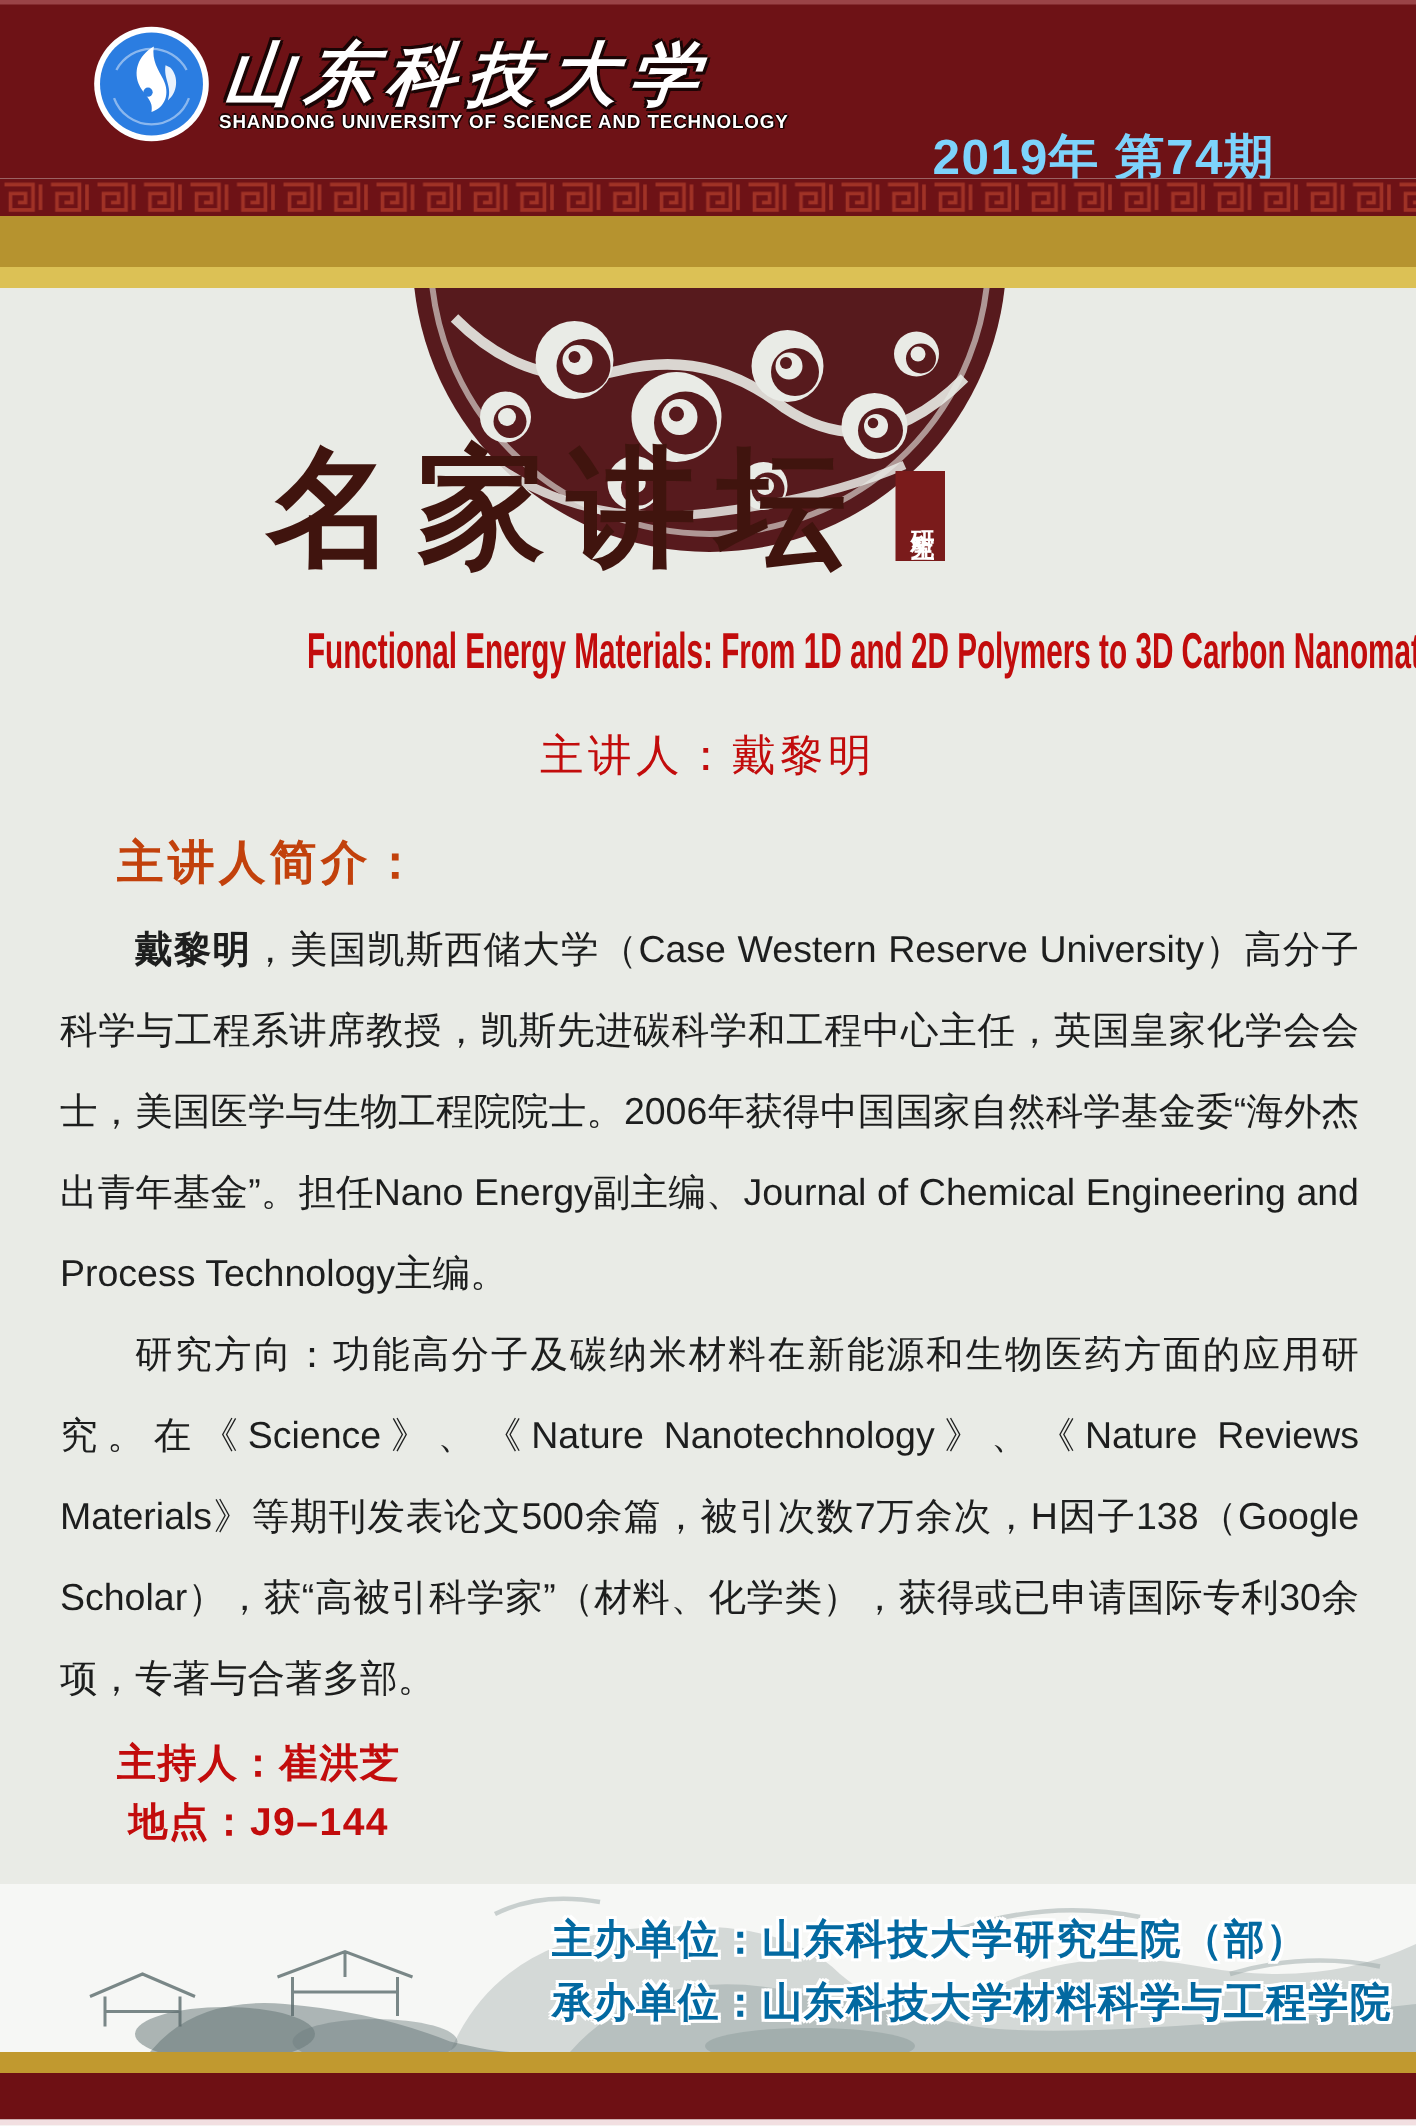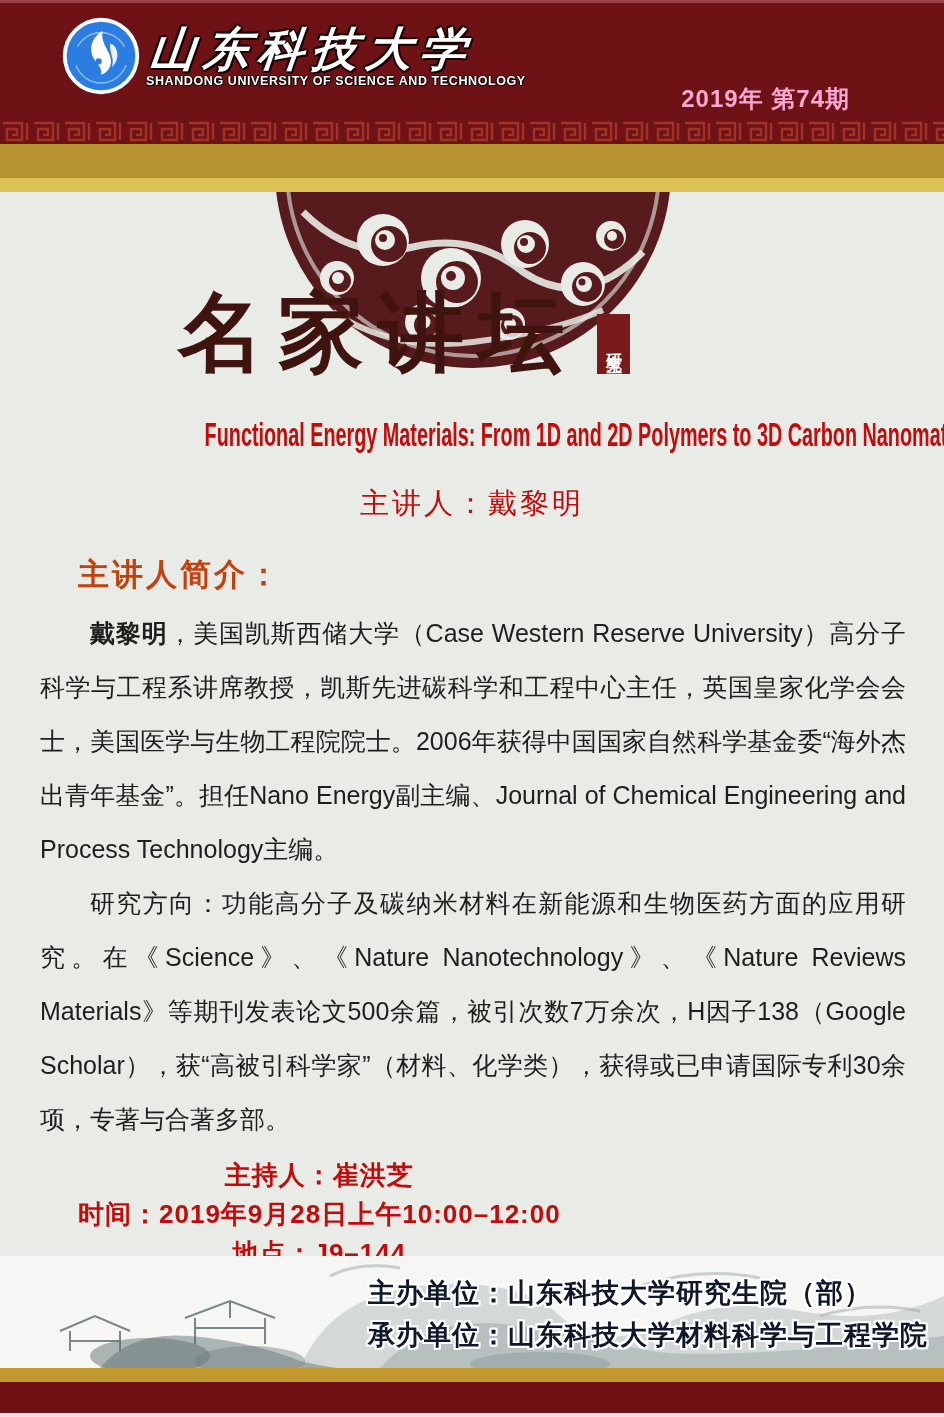--- a/index.html
+++ b/index.html
@@ -19,33 +19,33 @@
     text-shadow:-2px 0 #1a0505,2px 0 #1a0505,0 -2px #1a0505,0 2px #1a0505,2px 2px #1a0505,-2px -2px #1a0505;
     white-space:nowrap;
   }
   .univ-en{
     position:absolute;top:71px;left:146px;
     font-size:12.5px;font-weight:bold;letter-spacing:.6px;color:#ffffff;white-space:nowrap;
     text-shadow:-1px 0 #1a0505,1px 0 #1a0505,0 -1px #1a0505,0 1px #1a0505,1px 1px #1a0505;
   }
   .issue{
     position:absolute;top:80px;right:94px;
-    font-size:24px;font-weight:bold;color:#f9a8d4;letter-spacing:1px;white-space:nowrap;margin-left:39px;
+    font-size:33px;font-weight:bold;color:#7dd3fc;letter-spacing:1px;white-space:nowrap;margin-left:39px;
   }
   .meander{position:absolute;top:119px;left:0;width:944px;height:25px;display:block;}
   .gold-band{position:absolute;top:144px;left:0;width:944px;height:34px;background:#b6932f;}
   .gold-light{position:absolute;top:178px;left:0;width:944px;height:14px;background:#dcc155;}
 
   
   .deco{position:absolute;top:192px;left:273px;width:400px;height:176px;}
 
   
   .banner-title{
     position:absolute;top:296px;left:178px;
-    font-family:Liberation Mono, monospace;
+    font-family:Liberation Serif, serif;
     font-size:86px;font-weight:900;color:#40140e;letter-spacing:14px;line-height:1;white-space:nowrap;
   }
   .badge{
     position:absolute;top:314px;left:597px;width:33px;height:60px;
     background:#7a1b1b;color:#ffffff;
     writing-mode:vertical-rl;text-orientation:upright;
     font-size:16px;font-weight:bold;letter-spacing:2px;
     display:flex;align-items:center;justify-content:center;
   }
 
@@ -73,21 +73,21 @@
   .bio-body strong{font-weight:bold;}
 
   
   .details{position:absolute;top:1156px;left:78px;color:#c20c0c;font-weight:bold;font-size:26px;line-height:39px;}
   .details .row{white-space:nowrap;letter-spacing:1px;text-align:center;}
 
   
   .ink{position:absolute;top:1256px;left:0;width:944px;height:112px;}
   .organizers{
     position:absolute;top:1272px;left:368px;
-    color:#0f172a;font-weight:bold;font-size:27px;line-height:42px;letter-spacing:1px;
+    color:#0369a1;font-weight:bold;font-size:27px;line-height:42px;letter-spacing:1px;
     text-shadow:-2px 0 #fff,2px 0 #fff,0 -2px #fff,0 2px #fff,-2px -2px #fff,2px 2px #fff,-2px 2px #fff,2px -2px #fff;
     white-space:nowrap;
   }
   .gold-strip{position:absolute;top:1368px;left:0;width:944px;height:14px;background:#c1992f;}
   .footer-bar{position:absolute;top:1382px;left:0;width:944px;height:31px;background:#6e1014;}
   .bottom-edge{position:absolute;top:1413px;left:0;width:944px;height:4px;background:#f2dfe1;}
 </style>
 </head>
 <body>
 
@@ -175,21 +175,20 @@
   <div class="speaker">主讲人：戴黎明</div>
 
   <div class="bio-heading">主讲人简介：</div>
   <div class="bio-body">
     <p><strong>戴黎明</strong><span>，美国凯斯西储大学（Case Western Reserve University）高分子科学与工程系讲席教授，凯斯先进碳科学和工程中心主任，英国皇家化学会会士，美国医学与生物工程院院士。2006年获得中国国家自然科学基金委“海外杰出青年基金”。担任Nano Energy副主编、Journal of Chemical Engineering and Process Technology主编。</span></p>
     <p>研究方向：功能高分子及碳纳米材料在新能源和生物医药方面的应用研究。在《Science》、《Nature Nanotechnology》、《Nature Reviews Materials》等期刊发表论文500余篇，被引次数7万余次，H因子138（Google Scholar），获“高被引科学家”（材料、化学类），获得或已申请国际专利30余项，专著与合著多部。</p>
   </div>
 
   <div class="details">
     <div class="row"><span>主持人：</span><span>崔洪芝</span></div>
-    <div class="row"><span>时间：</span><span>2019年9月28日上午10:00–12:00</span></div>
     <div class="row"><span>地点：</span><span>J9–144</span></div>
   </div>
 
   <svg class="ink" viewBox="0 0 944 112" preserveAspectRatio="none">
     <rect width="944" height="112" fill="#f6f7f5"></rect>
     <path d="M300,112 Q330,40 420,30 Q520,20 560,60 Q600,95 660,70 Q720,40 800,55 Q880,70 944,40 L944,112 Z" fill="#aab4b4" opacity="0.45"></path>
     <path d="M380,112 Q430,55 520,70 Q600,85 650,95 Q720,105 944,80 L944,112 Z" fill="#8c9a9a" opacity="0.4"></path>
     <path d="M100,112 Q130,75 190,80 Q250,85 300,105 Q330,112 340,112 Z" fill="#6f7f80" opacity="0.55"></path>
     <ellipse cx="150" cy="100" rx="60" ry="18" fill="#5f7172" opacity="0.5"></ellipse>
     <ellipse cx="250" cy="105" rx="55" ry="15" fill="#6f7f80" opacity="0.45"></ellipse>

